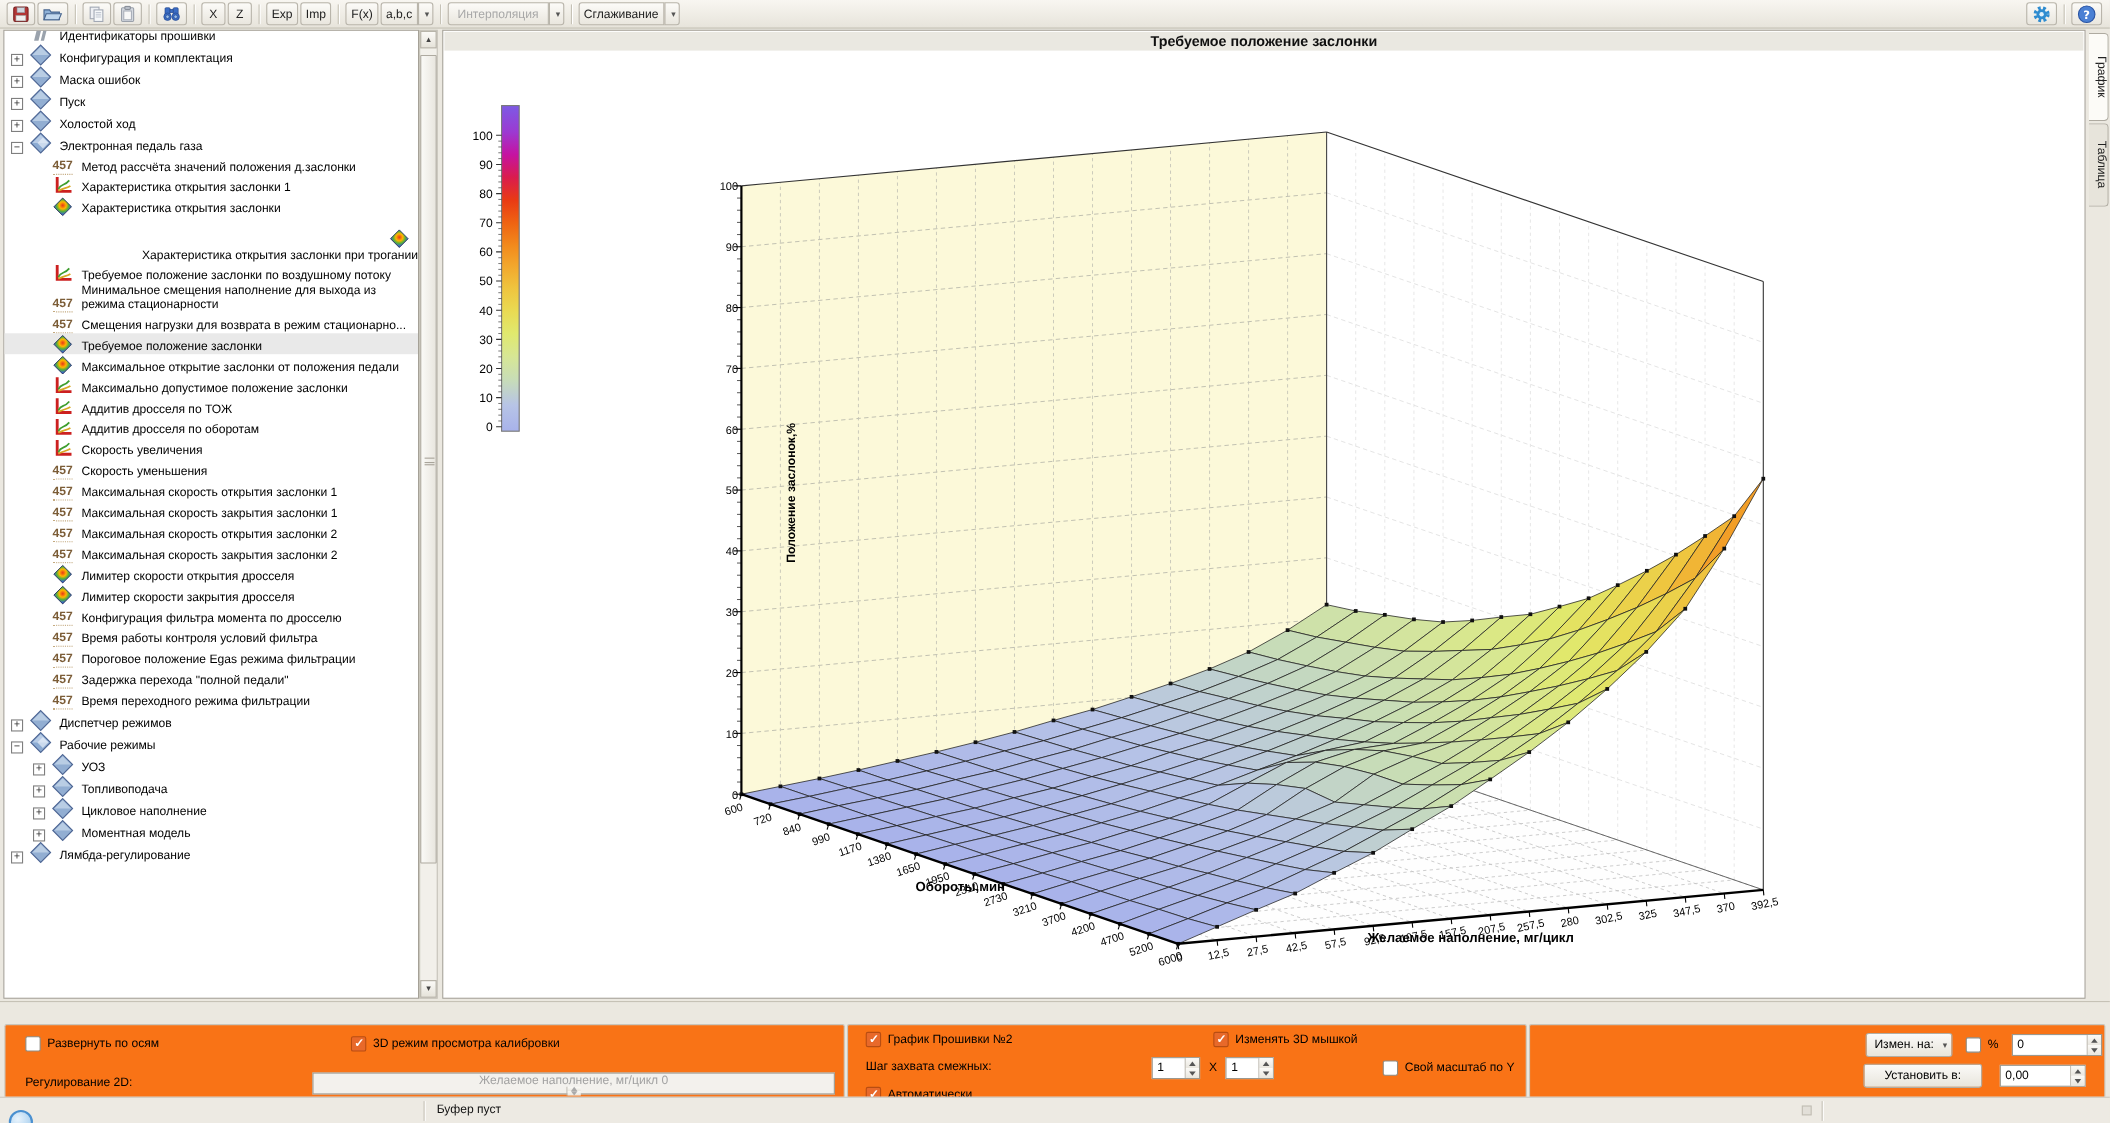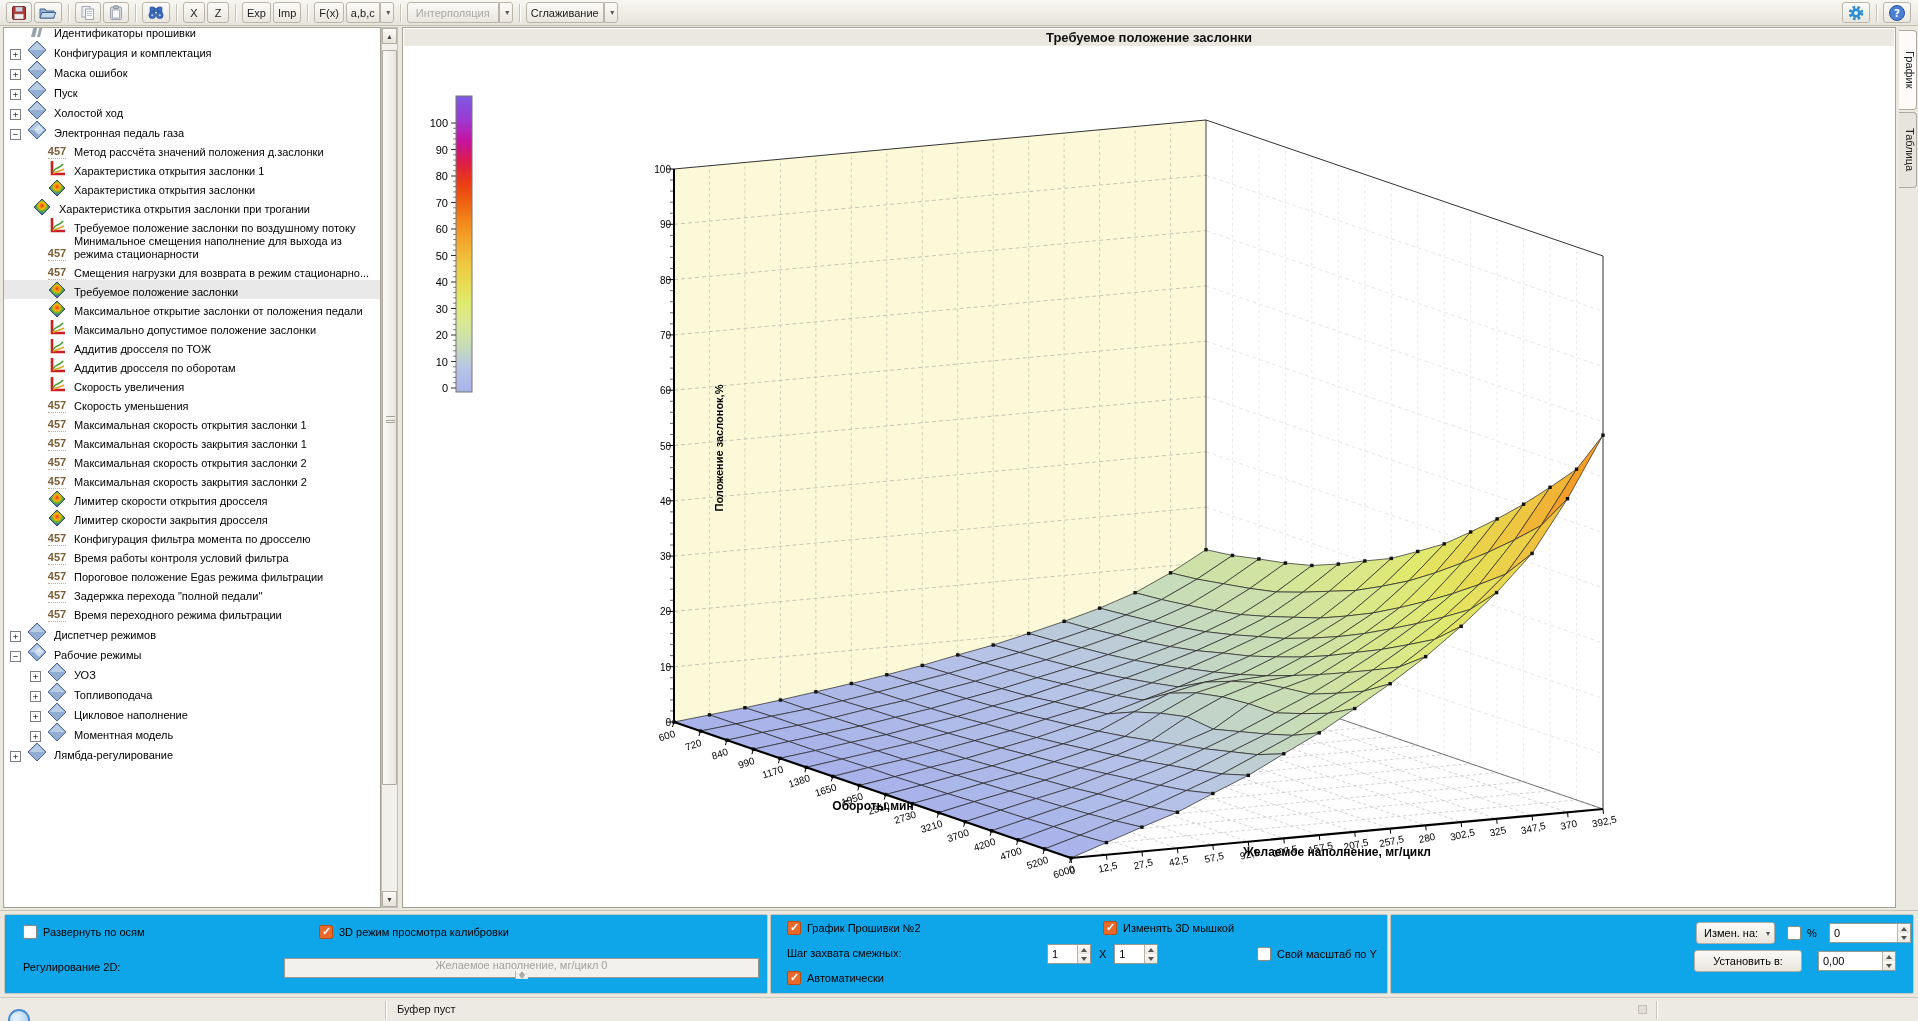--- a/index.html
+++ b/index.html
@@ -49,21 +49,21 @@
     text-align:center;font-weight:bold;font-size:13px;line-height:17px;color:#101010;}
   #plot3d{position:absolute;left:0;top:0;}
   
   .side-tab{position:absolute;left:1899px;width:18px;background:#e7e4db;border:1px solid #aeaaa0;
     border-left:none;border-radius:0 4px 4px 0;writing-mode:vertical-rl;text-align:center;
     font-size:11px;color:#222;padding:6px 0;}
   .side-tab.active{background:#fcfbf7;}
   
   .bottom{position:absolute;left:0;top:910px;width:1918px;height:87px;background:#ebe8e0;
     border-top:1px solid #c6c2b6;}
-  .gbox{position:absolute;top:3px;height:80px;border:1px solid #c9c5bb;border-radius:2px;background:#0ea5e9;}
+  .gbox{position:absolute;top:20px;height:80px;border:1px solid #c9c5bb;border-radius:2px;background:#f97316;}
   .cb{width:14px;height:14px;border:1px solid #8f8b81;border-radius:2px;background:#fff;
     display:inline-block;vertical-align:middle;flex:none;position:relative;}
   .cb.on{background:#e8692a;border-color:#b84d12;}
   .cb.on:after{content:"\2713";position:absolute;left:2px;top:-1px;color:#fff;font-size:11px;font-weight:bold;}
   .lbl{vertical-align:middle;margin-left:6px;}
   .brow{position:absolute;display:flex;align-items:center;}
   .spin{height:20px;background:#fff;border:1px solid #9c988e;display:inline-flex;align-items:center;}
   .spin .val{flex:1;padding:0 4px;}
   .spin .arrows{width:13px;height:100%;border-left:1px solid #b8b4aa;display:flex;flex-direction:column;}
   .spin .arrows div{flex:1;background:linear-gradient(#fbfaf7,#e9e6de);display:flex;align-items:center;justify-content:center;}
@@ -290,21 +290,21 @@
               <stop offset="0.55" stop-color="#58b038"></stop>
               <stop offset="0.8" stop-color="#3a6cc8"></stop>
               <stop offset="1" stop-color="#283c80"></stop>
             </radialGradient>
           </defs>
           <polygon points="9,1 17,9 9,17 1,9" fill="url(#g3d)" stroke="#202858" stroke-width="0.8"></polygon>
         </svg>
       </span>
       <span>Характеристика открытия заслонки</span>
     </div>
-    <div class="trow" style="padding-left: 11px;">
+    <div class="trow" style="padding-left: 37px; flex-direction: column;">
       <span class="texp none"></span>
       <span class="tico">
         <svg width="18" height="18" viewBox="0 0 18 18">
           <defs>
             <radialGradient id="g3d" cx="50%" cy="42%" r="62%">
               <stop offset="0" stop-color="#e83818"></stop>
               <stop offset="0.32" stop-color="#ffb400"></stop>
               <stop offset="0.55" stop-color="#58b038"></stop>
               <stop offset="0.8" stop-color="#3a6cc8"></stop>
               <stop offset="1" stop-color="#283c80"></stop>

